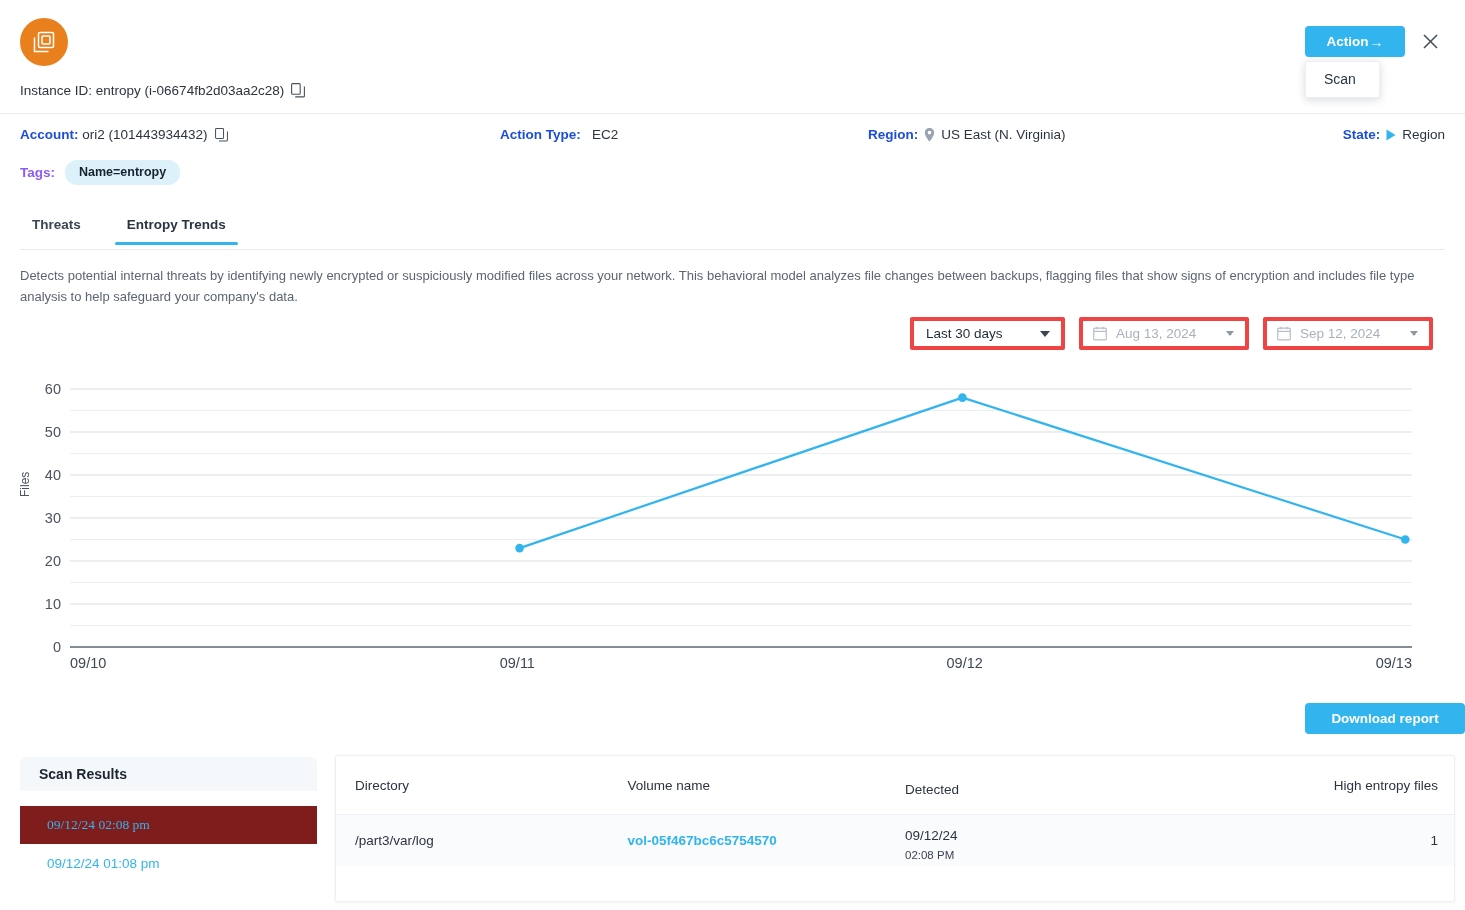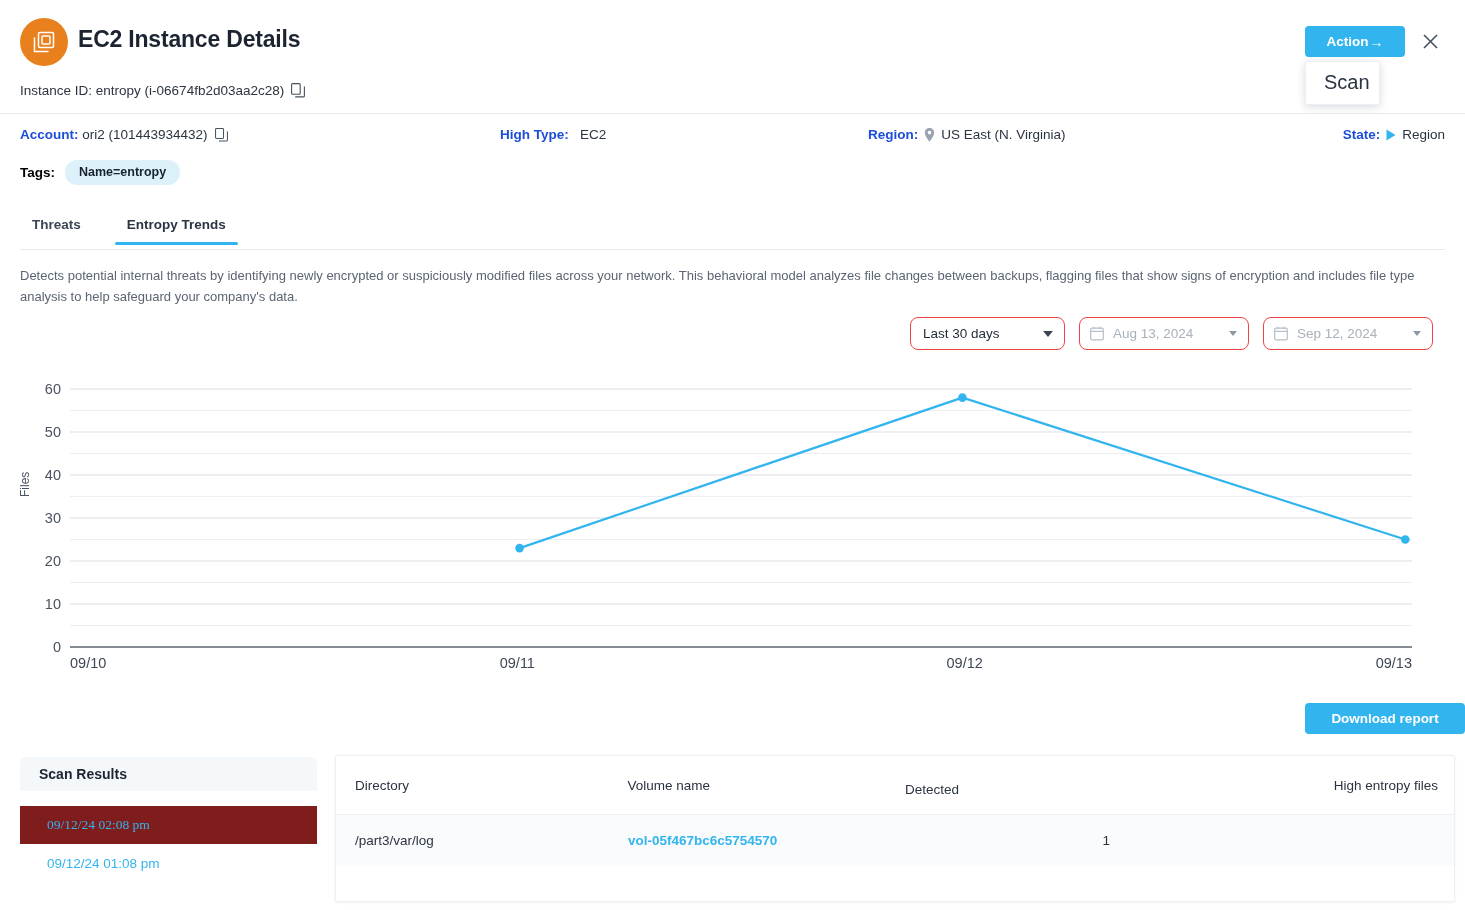--- a/index.html
+++ b/index.html
@@ -48,21 +48,21 @@
   .dropdown-menu {
     position: absolute; left: 1305px; top: 61px;
     width: 75px; background: #fff;
     border: 1px solid #eceff3;
     box-shadow: 0 2px 8px rgba(15,30,60,0.16);
     border-radius: 2px;
     padding: 6px 0 7px 0;
     z-index: 50;
   }
   .dropdown-menu .item {
-    font-size: 20px; color: #2a3442;
+    font-size: 14px; color: #2a3442;
     padding: 3px 0 3px 18px; cursor: pointer; white-space: nowrap;
   }
   .instance-id {
     position: absolute; left: 20px; top: 83px;
     font-size: 13.5px; color: #2b3440;
     display: flex; align-items: center; gap: 0px;
   }
   .copy-ic { margin-left: 7px; cursor: pointer; display: inline-flex; }
   .hdr-divider {
     position: absolute; left: 0; top: 113px; width: 1465px; height: 1px;
@@ -76,21 +76,21 @@
   .meta-asset { left: 500px; top: 127px; }
   .meta-region { left: 868px; top: 127px; display: flex; align-items: center; gap: 6px; }
   .meta-state { right: 20px; top: 127px; display: flex; align-items: center; gap: 6px; }
   .pin-ic { display: inline-flex; color: #9aa4b0; }
   .play-ic { display: inline-flex; color: #32b4ef; }
   .tags-row {
     position: absolute; left: 20px; top: 160px;
     display: flex; align-items: center; gap: 10px;
     font-size: 13.5px;
   }
-  .tags-row .lbl { font-weight: bold; color: #000000; }
+  .tags-row .lbl { font-weight: bold; color: #8b5cf6; }
   .tag-chip {
     background: #ddf1fb; color: #17232f; font-weight: bold;
     font-size: 12.5px; border-radius: 12px; padding: 5px 14px 6px 14px;
   }
 
   
   .tabs {
     position: absolute; left: 20px; top: 214px; width: 1425px; height: 36px;
     display: flex; align-items: flex-start; gap: 22px;
   }
@@ -110,21 +110,21 @@
 
   
   .desc {
     position: absolute; left: 20px; top: 265px; width: 1405px;
     font-size: 13px; line-height: 21px; color: #5b6572;
   }
 
   
   .filters { position: absolute; left: 910px; top: 317px; display: flex; gap: 14px; }
   .ctrl {
-    height: 33px; border: 1px solid #ef4444; border-radius: 8px;
+    height: 33px; border: 4px solid #ef4444; border-radius: 2px;
     background: #fff; display: flex; align-items: center;
     font-size: 13.5px; cursor: pointer; position: relative;
   }
   .ctrl.sel { width: 155px; padding: 0 12px; color: #1f2937; }
   .ctrl.date { width: 170px; padding: 0 10px; color: #a9b1bb; gap: 9px; }
   .ctrl .caret {
     position: absolute; right: 11px; width: 0; height: 0;
     border-left: 5px solid transparent; border-right: 5px solid transparent;
     border-top: 6px solid #3c4653;
   }
@@ -213,21 +213,20 @@
   <div class="header-row">
 
     <div class="app-icon">
       <svg width="26" height="26" viewBox="0 0 26 26" fill="none" stroke="#ffffff" stroke-width="1.5">
         <rect x="7.5" y="3.5" width="15" height="15" rx="1.5"></rect>
         <rect x="11" y="7" width="8" height="8" rx="1"></rect>
         <path d="M3.5 8.5v14h14"></path>
       </svg>
     </div>
 
-    <div class="page-title">EC2 Instance Details</div>
 
     <button class="action-btn">
       <span>Action</span>
       <span class="arrow">→</span>
     </button>
 
     <div class="close-btn">
       <svg width="17" height="17" viewBox="0 0 17 17" stroke="#45515e" stroke-width="1.6">
         <line x1="2" y1="2" x2="15" y2="15"></line>
         <line x1="15" y1="2" x2="2" y2="15"></line>
@@ -261,21 +260,21 @@
     <span>ori2 (101443934432)</span>
     <span class="copy-ic">
       <svg width="13" height="14" viewBox="0 0 14 15" fill="none" stroke="#47525f" stroke-width="1.1">
         <rect x="0.6" y="0.6" width="8.6" height="10.6" rx="1"></rect>
         <path d="M4.2 13.9h8.2a1 1 0 0 0 1-1V3.6"></path>
       </svg>
     </span>
   </div>
 
   <div class="meta meta-asset">
-    <b>High Type:</b>
+    <b>Action Type:</b>
     <span>&nbsp;</span>
     <span>EC2</span>
   </div>
 
   <div class="meta meta-region">
     <b>Region:</b>
     <span class="pin-ic">
       <svg width="11" height="14" viewBox="0 0 11 14" fill="#9aa4b0">
         <path d="M5.5 0C2.9 0 0.8 2.1 0.8 4.7c0 3.4 4.7 9 4.7 9s4.7-5.6 4.7-9C10.2 2.1 8.1 0 5.5 0zm0 6.4a1.8 1.8 0 1 1 0-3.6 1.8 1.8 0 0 1 0 3.6z"></path>
       </svg>
@@ -384,18 +383,22 @@
       <div class="c1">Directory</div>
       <div class="c2">Volume name</div>
       <div class="c3">Detected</div>
       <div class="c4">High entropy files</div>
     </div>
     <div class="t-row">
       <div class="c1">/part3/var/log</div>
       <div class="c2">
         <span class="vol-link">vol-05f467bc6c5754570</span>
       </div>
+      <div class="c3">
+        <div class="det-date">09/12/24</div>
+        <div class="det-time">02:08 PM</div>
+      </div>
       <div class="c4">1</div>
     </div>
     <div class="t-empty"></div>
   </div>
 
 </div>
 
 </body></html>

